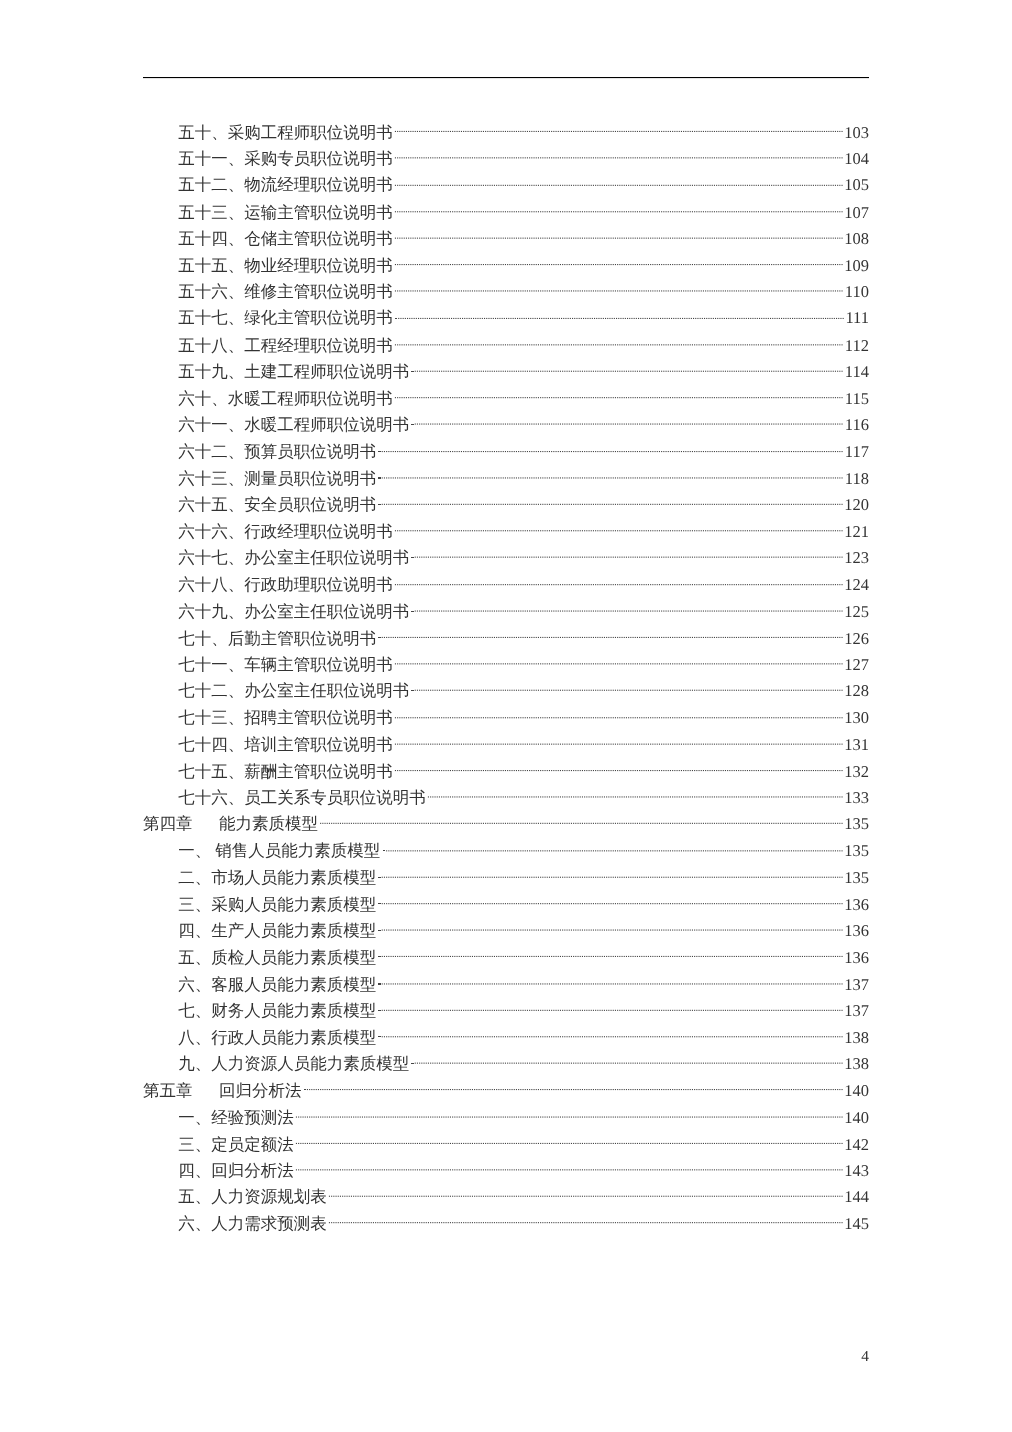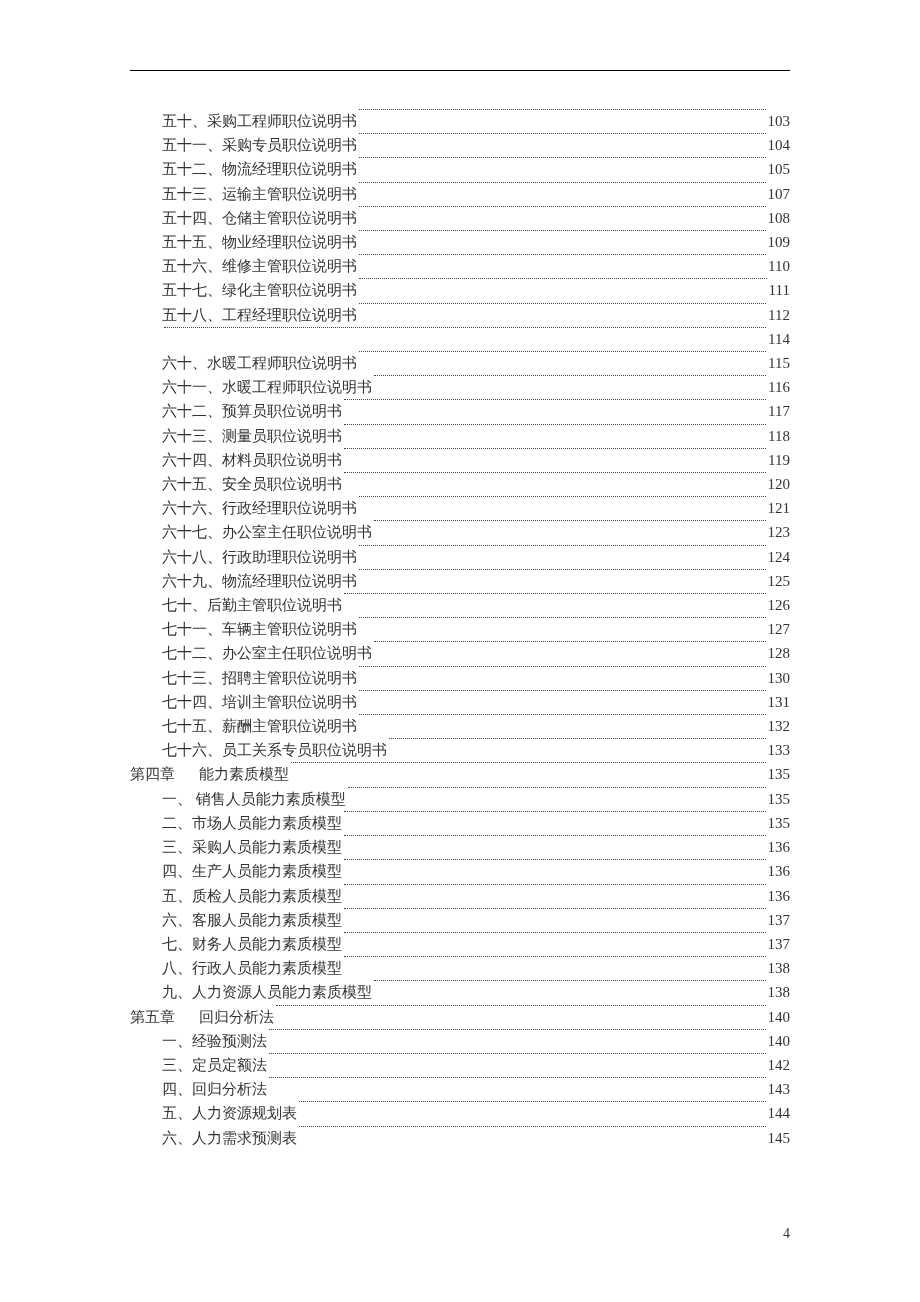--- a/index.html
+++ b/index.html
@@ -14,21 +14,21 @@
     }
     .page {
       padding: 70px 130px 40px 130px;
     }
     .hr-top {
       border-top: 1.5px solid #000;
       margin-bottom: 38px;
     }
     .entry {
       display: flex;
-      align-items: flex-start;
+      align-items: center;
       line-height: 24.2px;
       white-space: nowrap;
     }
     .indent-sub { padding-left: 32px; }
     .indent-chapter { padding-left: 0px; }
     .title { flex: 0 0 auto; }
     .dots {
       flex: 1 1 auto;
       border-bottom: 1.5px dotted #444;
       margin: 0 2px 3px 2px;
@@ -89,20 +89,21 @@
         <span class="title">五十七、绿化主管职位说明书</span>
         <span class="dots"></span>
         <span class="pagenum">111</span>
       </div>
       <div class="entry indent-sub">
         <span class="title">五十八、工程经理职位说明书</span>
         <span class="dots"></span>
         <span class="pagenum">112</span>
       </div>
       <div class="entry indent-sub">
+        <span class="title">五十九、土建工程师职位说明书</span>
         <span class="dots"></span>
         <span class="pagenum">114</span>
       </div>
       <div class="entry indent-sub">
         <span class="title">六十、水暖工程师职位说明书</span>
         <span class="dots"></span>
         <span class="pagenum">115</span>
       </div>
       <div class="entry indent-sub">
         <span class="title">六十一、水暖工程师职位说明书</span>
@@ -113,46 +114,41 @@
         <span class="title">六十二、预算员职位说明书</span>
         <span class="dots"></span>
         <span class="pagenum">117</span>
       </div>
       <div class="entry indent-sub">
         <span class="title">六十三、测量员职位说明书</span>
         <span class="dots"></span>
         <span class="pagenum">118</span>
       </div>
       <div class="entry indent-sub">
-        <span class="title">六十四、材料员职位说明书</span>
-        <span class="dots"></span>
-        <span class="pagenum">119</span>
-      </div>
-      <div class="entry indent-sub">
         <span class="title">六十五、安全员职位说明书</span>
         <span class="dots"></span>
         <span class="pagenum">120</span>
       </div>
       <div class="entry indent-sub">
         <span class="title">六十六、行政经理职位说明书</span>
         <span class="dots"></span>
         <span class="pagenum">121</span>
       </div>
       <div class="entry indent-sub">
         <span class="title">六十七、办公室主任职位说明书</span>
         <span class="dots"></span>
         <span class="pagenum">123</span>
       </div>
       <div class="entry indent-sub">
         <span class="title">六十八、行政助理职位说明书</span>
         <span class="dots"></span>
         <span class="pagenum">124</span>
       </div>
       <div class="entry indent-sub">
-        <span class="title">六十九、物流经理职位说明书</span>
+        <span class="title">六十九、办公室主任职位说明书</span>
         <span class="dots"></span>
         <span class="pagenum">125</span>
       </div>
       <div class="entry indent-sub">
         <span class="title">七十、后勤主管职位说明书</span>
         <span class="dots"></span>
         <span class="pagenum">126</span>
       </div>
       <div class="entry indent-sub">
         <span class="title">七十一、车辆主管职位说明书</span>

